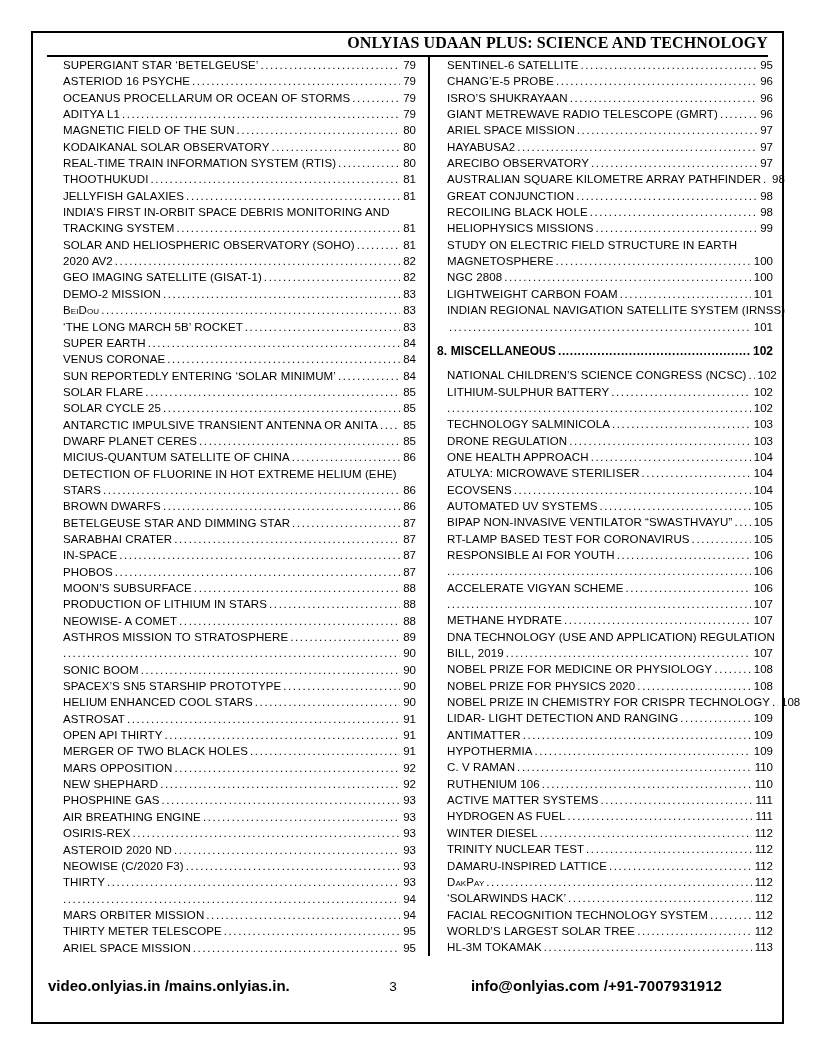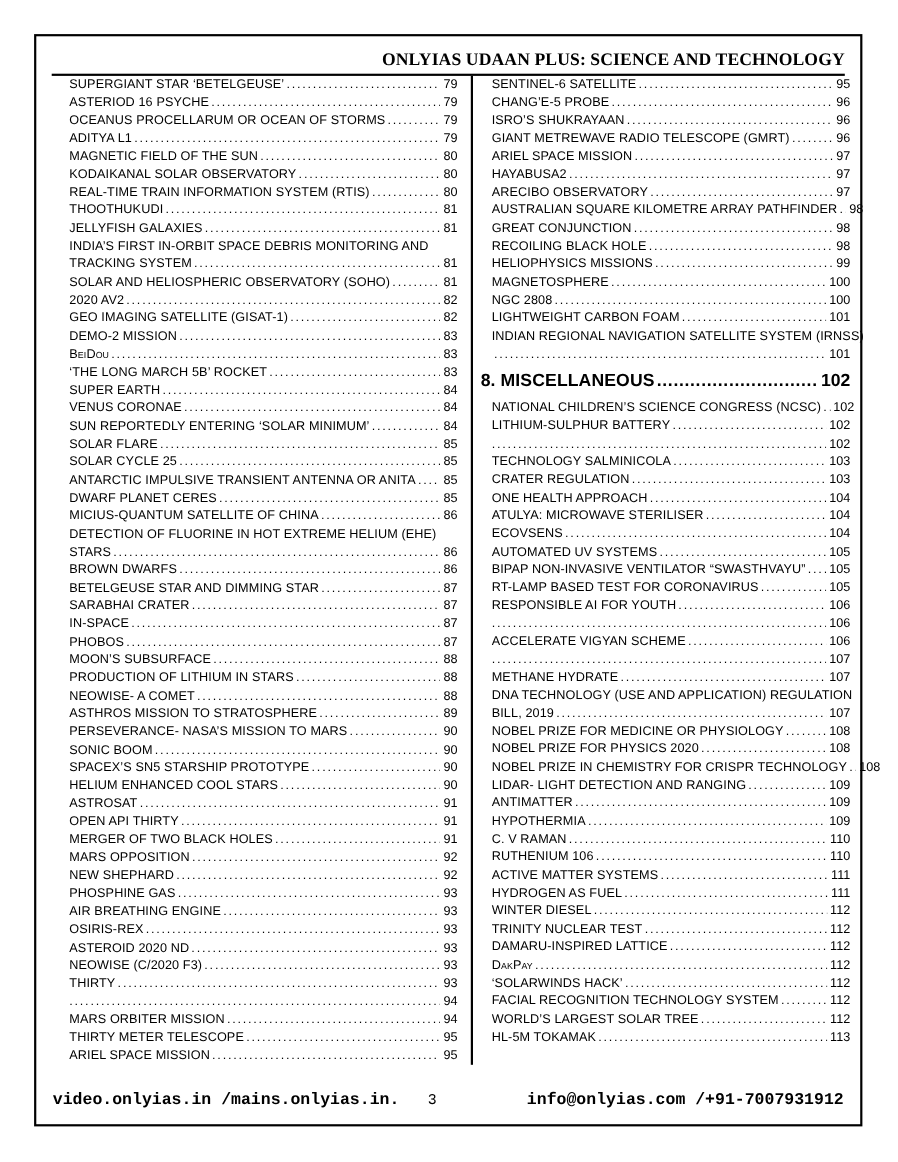--- a/index.html
+++ b/index.html
@@ -12,21 +12,21 @@
     overflow: hidden;
   }
   .sheet {
     position: absolute;
     left: 31px; top: 31px;
     width: 753px; height: 993px;
     border: 2px solid #000;
     box-sizing: border-box;
     background: #fff;
   }
-  .header { padding-top: 12px; }
+  .header { padding-top: 0; }
   .header-title {
     text-align: right;
     margin: 0 14px 0 14px;
     font-family: "Liberation Serif", serif;
     font-weight: 700;
     font-size: 16px;
     letter-spacing: 0.1px;
     line-height: 19px;
   }
   .header-rule {
@@ -63,37 +63,37 @@
     min-width: 6px;
   }
   .toc-dots::after {
     content: "........................................................................................................................................";
     letter-spacing: 1.6px;
   }
   .toc-page { white-space: nowrap; padding-left: 3px; }
 
   .toc-row.section {
     font-weight: 700;
-    font-size: 16px;
+    font-size: 12px;
     margin: 8px 0 8px -10px;
   }
   .toc-row.section .toc-dots::after { letter-spacing: 0.6px; }
 
   .footer {
     position: absolute;
-    left: 15px; right: 15px; bottom: 13px;
+    left: 15px; right: 15px; bottom: 28px;
     display: flex;
     align-items: baseline;
-    font-family: Liberation Mono, monospace;
+    font-family: Liberation Sans, sans-serif;
     font-weight: 700;
     font-size: 15px;
   }
   .footer-left  { flex: 1; text-align: left; }
   .footer-page  { font-weight: 400; font-size: 13.5px; }
-  .footer-right { flex: 1; text-align: right; margin-left: 29px; }
+  .footer-right { flex: 1; text-align: center; margin-left: 29px; }
 </style>
 </head>
 <body>
 
 <div class="sheet">
 
   <div class="header">
     <div class="header-title">ONLYIAS UDAAN PLUS: SCIENCE AND TECHNOLOGY</div>
     <div class="header-rule"></div>
   </div>
@@ -270,21 +270,20 @@
           <span class="toc-title">NEOWISE- A COMET</span>
           <span class="toc-dots"></span>
           <span class="toc-page">88</span>
         </div>
         <div class="toc-row">
           <span class="toc-title">ASTHROS MISSION TO STRATOSPHERE</span>
           <span class="toc-dots"></span>
           <span class="toc-page">89</span>
         </div>
         <div class="toc-row">
-          <span class="toc-title">PERSEVERANCE- NASA’S MISSION TO MARS</span>
           <span class="toc-dots"></span>
           <span class="toc-page">90</span>
         </div>
         <div class="toc-row">
           <span class="toc-title">SONIC BOOM</span>
           <span class="toc-dots"></span>
           <span class="toc-page">90</span>
         </div>
         <div class="toc-row">
           <span class="toc-title">SPACEX’S SN5 STARSHIP PROTOTYPE</span>
@@ -422,20 +421,23 @@
           <span class="toc-title">RECOILING BLACK HOLE</span>
           <span class="toc-dots"></span>
           <span class="toc-page">98</span>
         </div>
         <div class="toc-row">
           <span class="toc-title">HELIOPHYSICS MISSIONS</span>
           <span class="toc-dots"></span>
           <span class="toc-page">99</span>
         </div>
         <div class="toc-row">
+          <span class="toc-title">STUDY ON ELECTRIC FIELD STRUCTURE IN EARTH</span>
+        </div>
+        <div class="toc-row">
           <span class="toc-title">MAGNETOSPHERE</span>
           <span class="toc-dots"></span>
           <span class="toc-page">100</span>
         </div>
         <div class="toc-row">
           <span class="toc-title">NGC 2808</span>
           <span class="toc-dots"></span>
           <span class="toc-page">100</span>
         </div>
         <div class="toc-row">
@@ -469,21 +471,21 @@
         <div class="toc-row">
           <span class="toc-dots"></span>
           <span class="toc-page">102</span>
         </div>
         <div class="toc-row">
           <span class="toc-title">TECHNOLOGY SALMINICOLA</span>
           <span class="toc-dots"></span>
           <span class="toc-page">103</span>
         </div>
         <div class="toc-row">
-          <span class="toc-title">CRATER REGULATION</span>
+          <span class="toc-title">DRONE REGULATION</span>
           <span class="toc-dots"></span>
           <span class="toc-page">103</span>
         </div>
         <div class="toc-row">
           <span class="toc-title">ONE HEALTH APPROACH</span>
           <span class="toc-dots"></span>
           <span class="toc-page">104</span>
         </div>
         <div class="toc-row">
           <span class="toc-title">ATULYA: MICROWAVE STERILISER</span>
@@ -620,21 +622,21 @@
           <span class="toc-title">FACIAL RECOGNITION TECHNOLOGY SYSTEM</span>
           <span class="toc-dots"></span>
           <span class="toc-page">112</span>
         </div>
         <div class="toc-row">
           <span class="toc-title">WORLD’S LARGEST SOLAR TREE</span>
           <span class="toc-dots"></span>
           <span class="toc-page">112</span>
         </div>
         <div class="toc-row">
-          <span class="toc-title">HL-5M TOKAMAK</span>
+          <span class="toc-title">HL-3M TOKAMAK</span>
           <span class="toc-dots"></span>
           <span class="toc-page">113</span>
         </div>
       </div>
   </div>
 
   <div class="footer">
     <div class="footer-left">video.onlyias.in /mains.onlyias.in.</div>
     <div class="footer-page">3</div>
     <div class="footer-right">info@onlyias.com /+91-7007931912</div>

